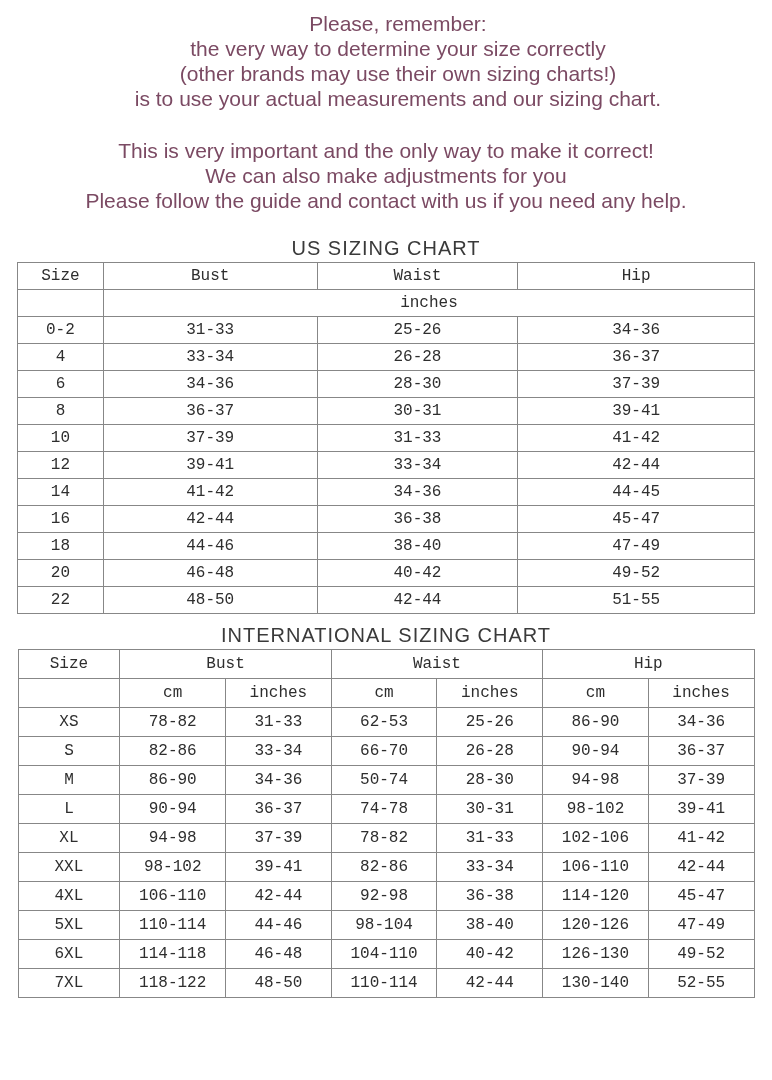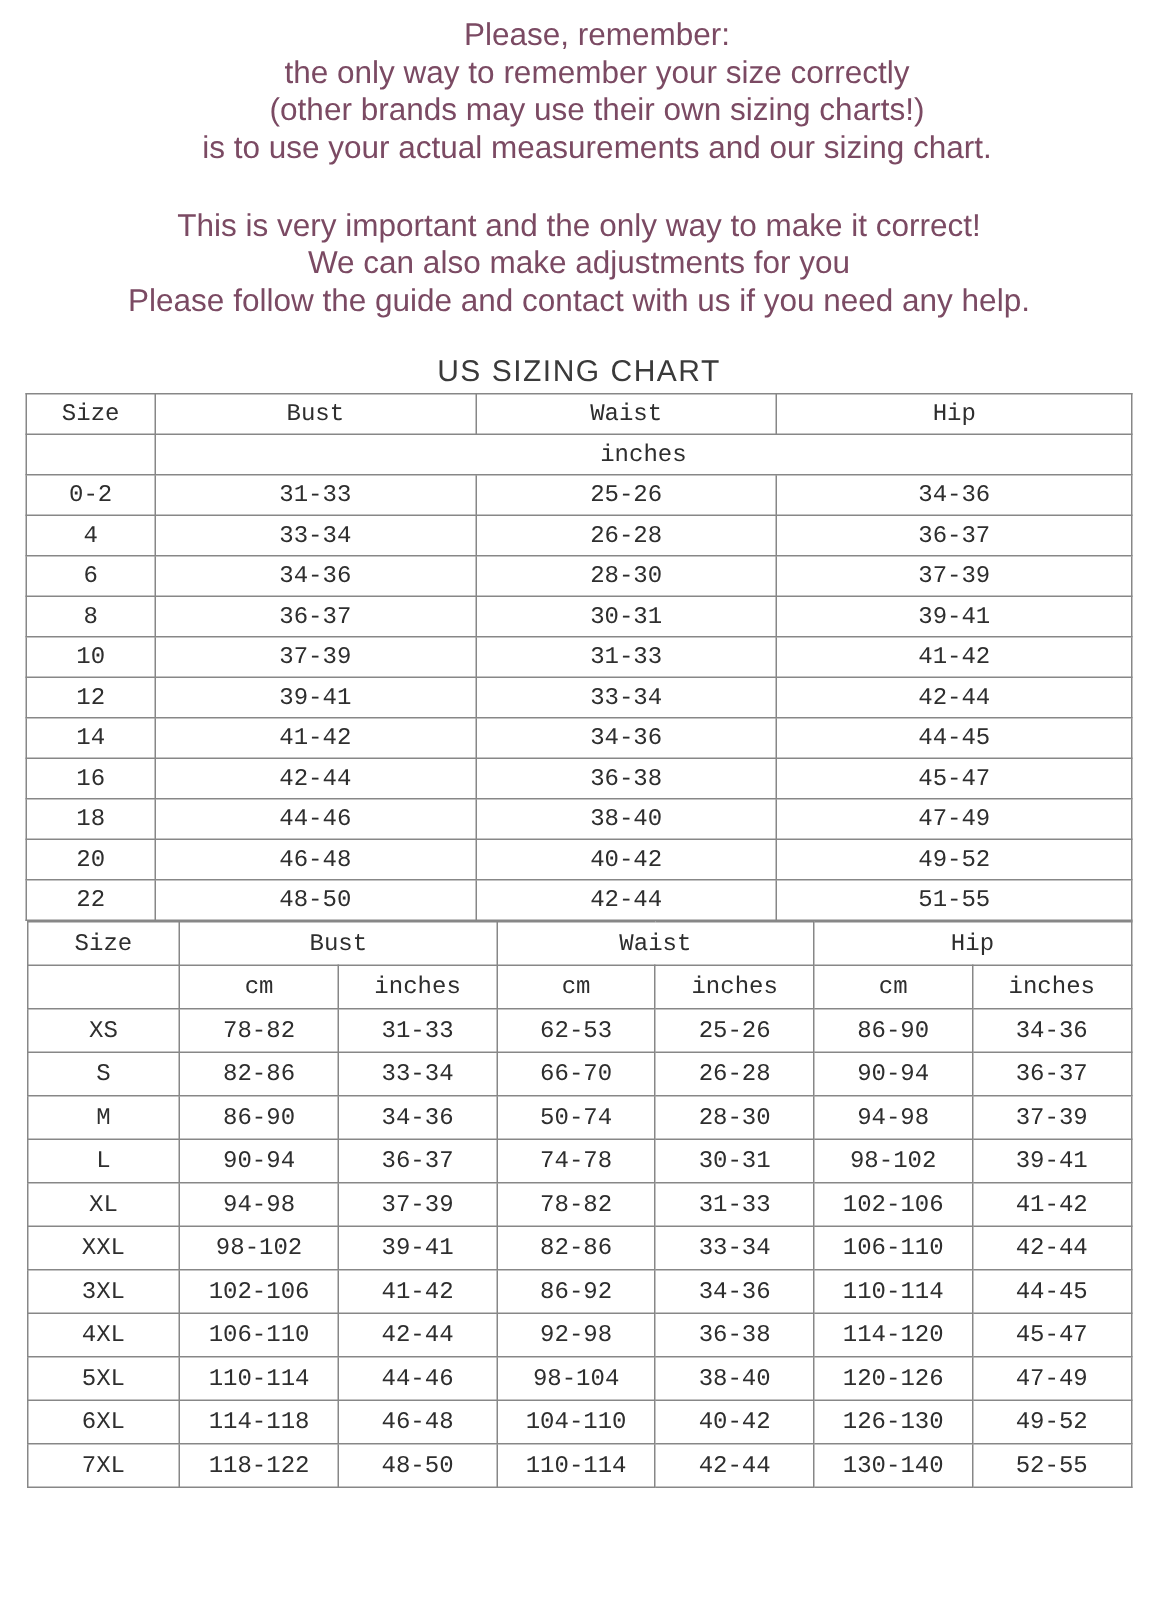--- a/index.html
+++ b/index.html
@@ -41,21 +41,21 @@
   table.us tr{height:27px;}
   table.intl tr{height:29px;}
 </style>
 </head>
 <body>
 
 <div class="page">
 
   <div class="intro intro-1">
     <div>Please, remember:</div>
-    <div>the only way to remember your size correctly</div>
+    <div>the very way to determine your size correctly</div>
     <div>(other brands may use their own sizing charts!)</div>
     <div>is to use your actual measurements and our sizing chart.</div>
   </div>
 
   <div class="intro intro-2">
     <div>This is very important and the only way to make it correct!</div>
     <div>We can also make adjustments for you</div>
     <div>Please follow the guide and contact with us if you need any help.</div>
   </div>
 
@@ -143,20 +143,21 @@
         </tr>
         <tr>
           <td>22</td>
           <td>48-50</td>
           <td>42-44</td>
           <td>51-55</td>
         </tr>
       </tbody>
   </table>
 
+  <h2 class="chart-title intl-title">INTERNATIONAL SIZING CHART</h2>
 
   <table class="intl">
     <colgroup>
       <col style="width:13.84%">
       <col style="width:14.36%">
       <col style="width:14.36%">
       <col style="width:14.36%">
       <col style="width:14.36%">
       <col style="width:14.36%">
       <col style="width:14.36%">
@@ -227,29 +228,20 @@
         <tr>
           <td>XXL</td>
           <td>98-102</td>
           <td>39-41</td>
           <td>82-86</td>
           <td>33-34</td>
           <td>106-110</td>
           <td>42-44</td>
         </tr>
         <tr>
-          <td>3XL</td>
-          <td>102-106</td>
-          <td>41-42</td>
-          <td>86-92</td>
-          <td>34-36</td>
-          <td>110-114</td>
-          <td>44-45</td>
-        </tr>
-        <tr>
           <td>4XL</td>
           <td>106-110</td>
           <td>42-44</td>
           <td>92-98</td>
           <td>36-38</td>
           <td>114-120</td>
           <td>45-47</td>
         </tr>
         <tr>
           <td>5XL</td>

